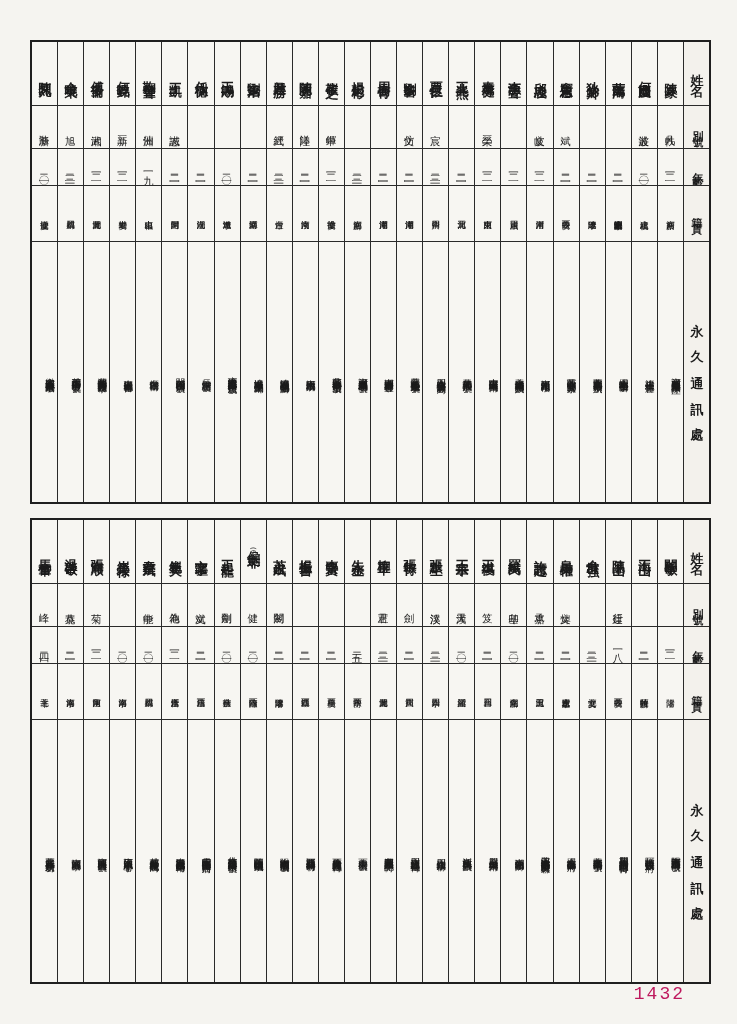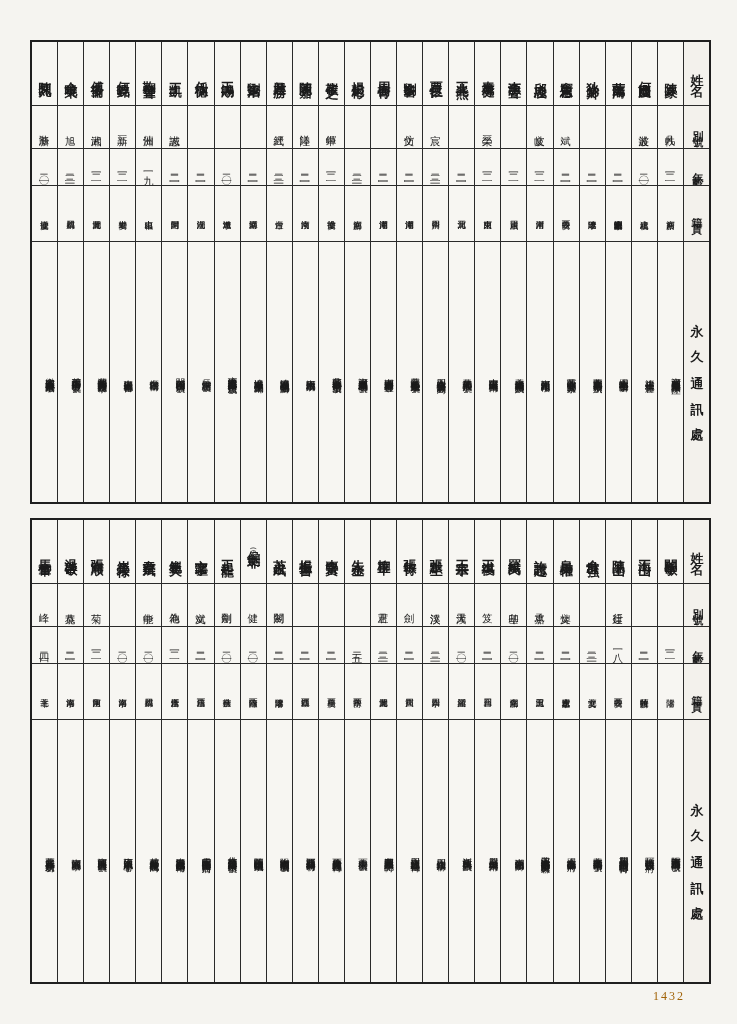--- a/index.html
+++ b/index.html
@@ -57,22 +57,22 @@
   .hdr.addr{
     display:flex;align-items:center;justify-content:center;
     font-size:13px;letter-spacing:26px;padding-top:14px;
   }
   .note{
     font-size:7px;letter-spacing:0;font-weight:normal;
     text-orientation:mixed;color:#333;
   }
   .page-number{
     position:absolute;right:52px;bottom:20px;
-    font-family:Liberation Serif, serif;
-    font-size:12px;letter-spacing:2px;color:#a16207;
+    font-family:Liberation Mono, monospace;
+    font-size:18px;letter-spacing:2px;color:#be185d;
   }
 </style>
 </head>
 <body>
 
 <div class="page">
   <div class="band band1" id="band-0">
       <div class="col">
         <div class="cell name hdr">姓名</div>
         <div class="cell alias hdr">別號</div>

